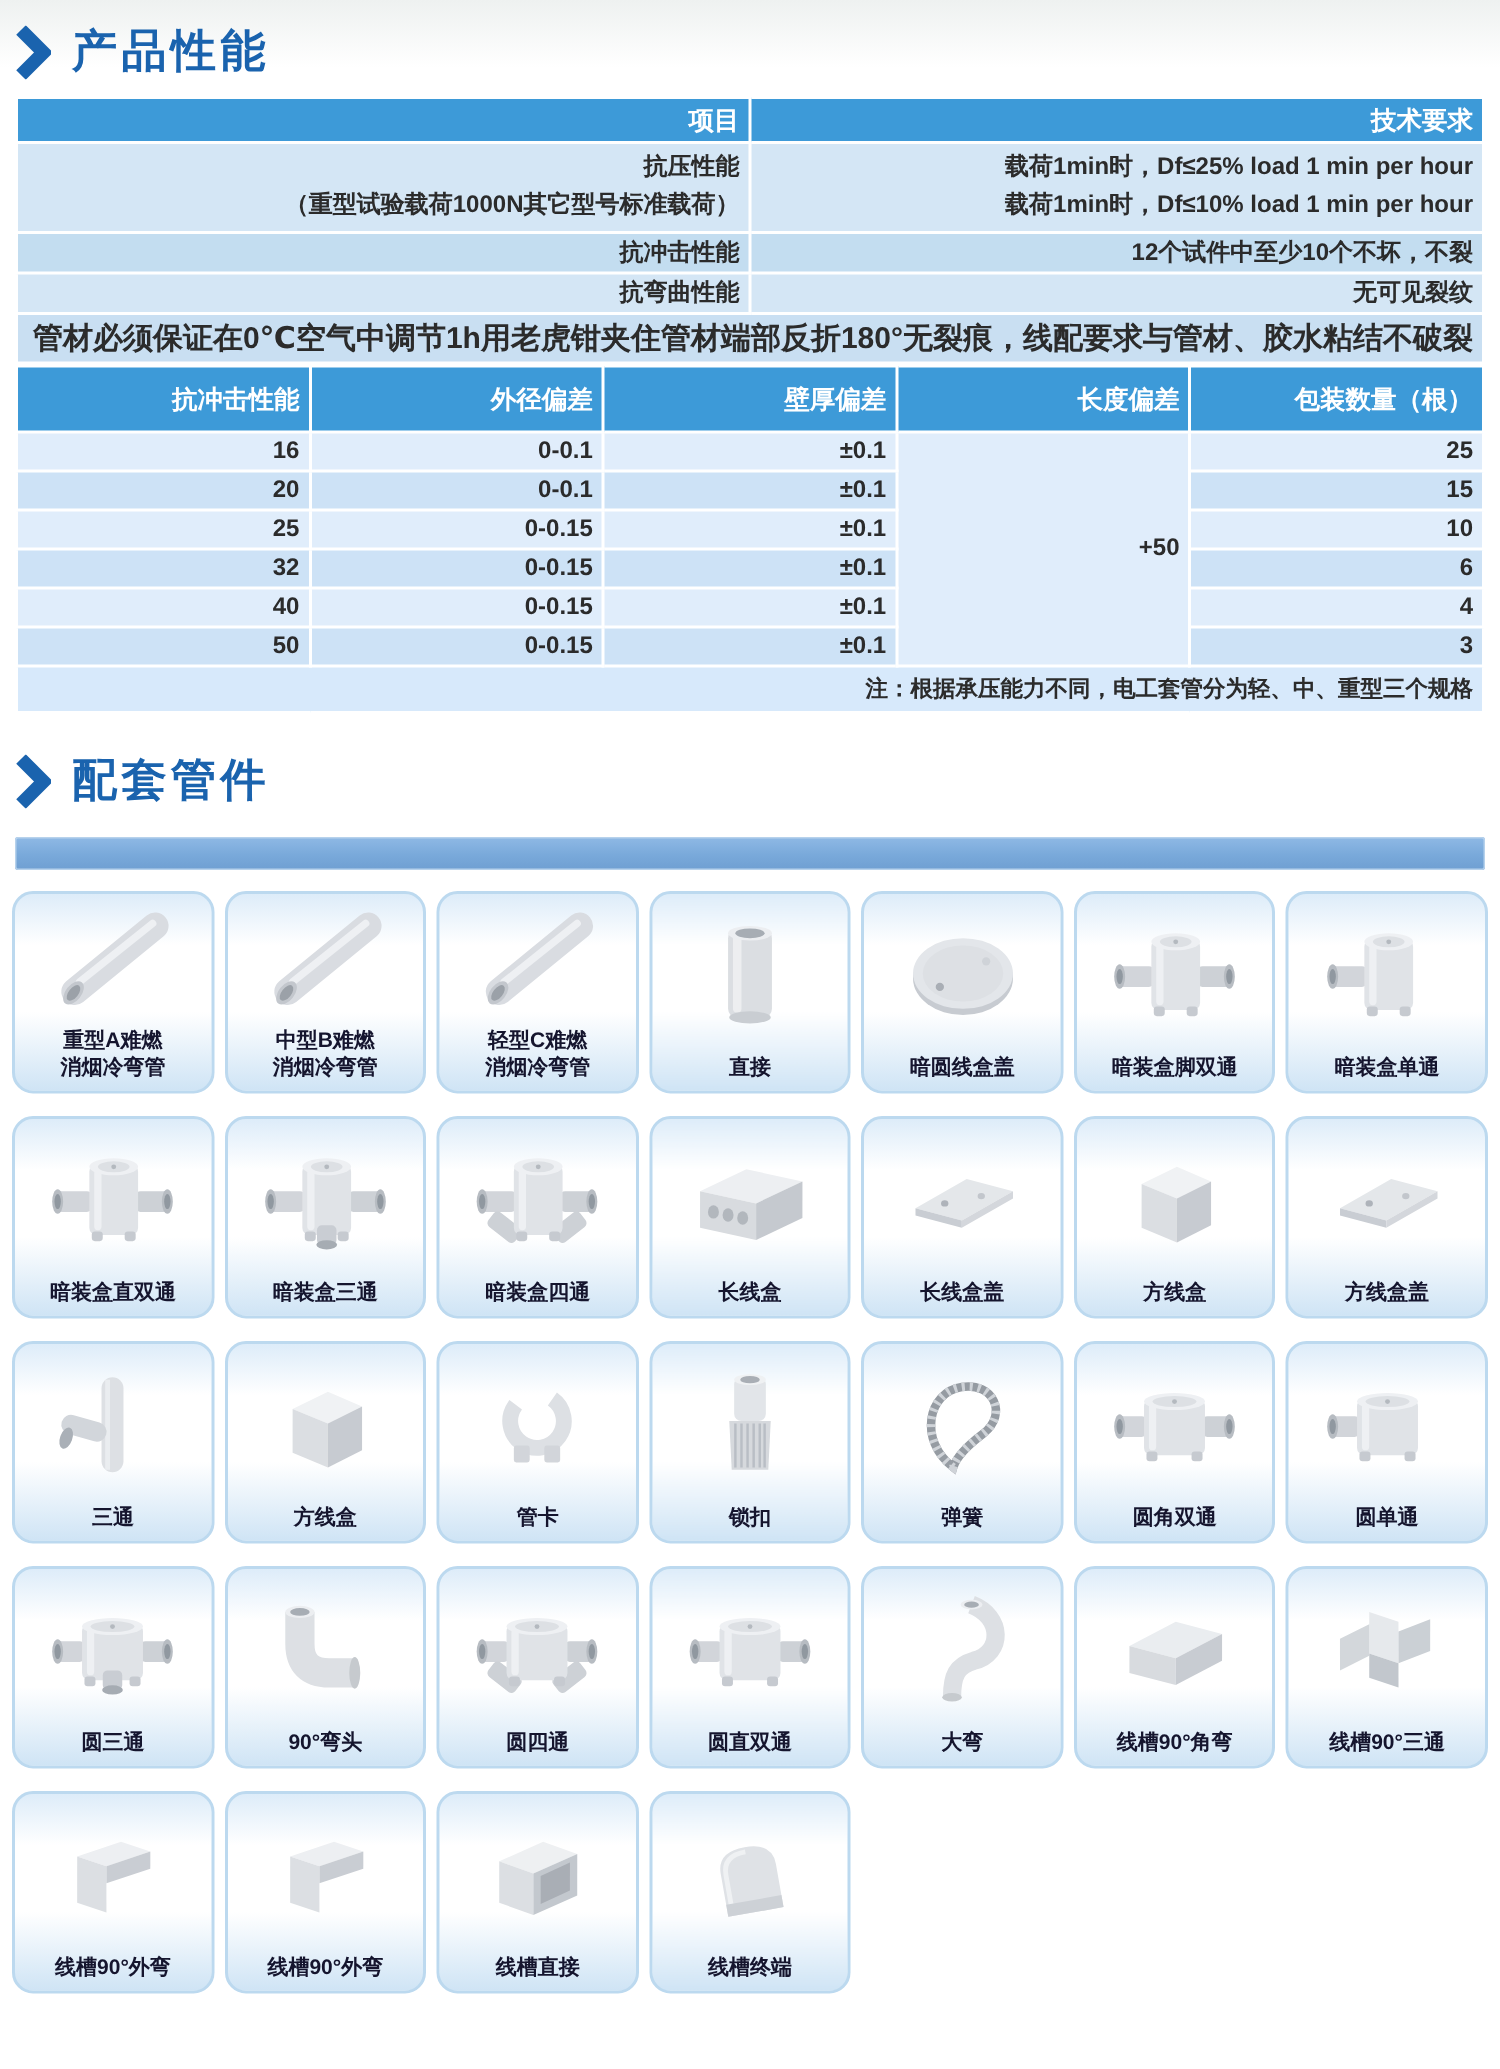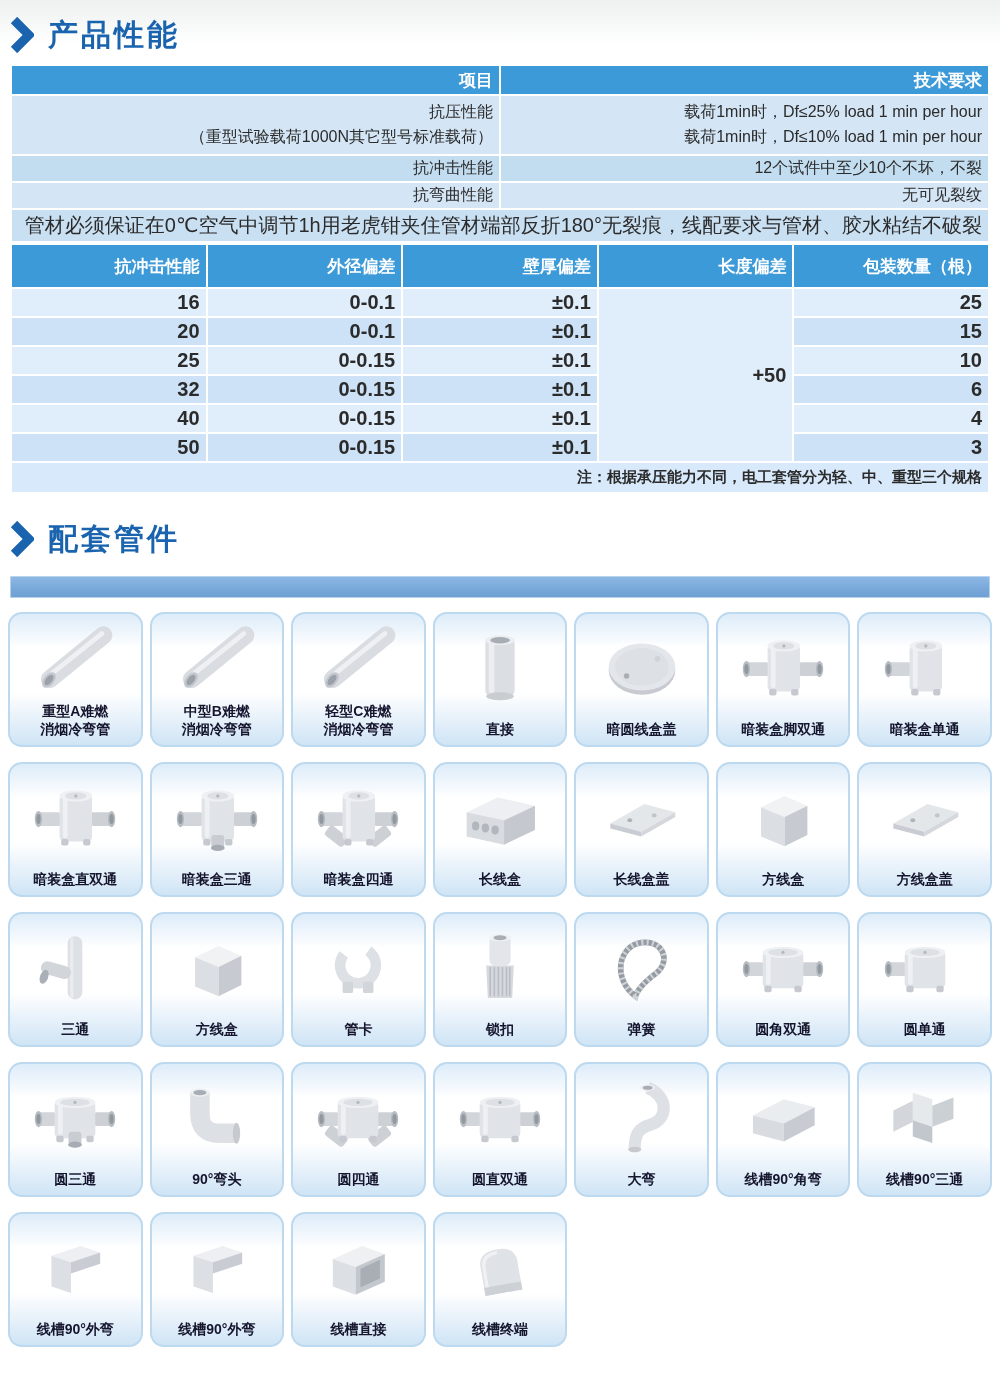--- a/index.html
+++ b/index.html
@@ -14,31 +14,31 @@
   .chev { display:flex; align-items:center; }
   .section-title { font-size:30px; line-height:38px; font-weight:bold; color:#1a63ae; margin:0 0 0 14px; letter-spacing:3px; }
   .unit { margin-left:auto; align-self:flex-end; color:#2e8fd0; font-weight:bold; font-size:15px; padding:0 4px 2px 0; letter-spacing:1px; }
 
   
   table { border-collapse:collapse; width:980px; margin:0 10px; table-layout:fixed; }
   th, td { border:2px solid #ffffff; text-align:right; padding:2px 6px; vertical-align:middle; }
   thead th { background:#3d9ad8; color:#ffffff; font-weight:bold; }
 
   .perf-table thead th { height:30px; font-size:17px; }
-  .perf-table td { font-size:16px; font-weight:400; }
+  .perf-table td { font-size:16px; font-weight:700; }
   .perf-table .line { line-height:1.55; }
   tr.pr-a td { background:#d4e6f5; }
   tr.pr-b td { background:#c3ddf0; }
   .perf-table tr.row1 td { height:60px; }
   .perf-table tr.row2 td { height:15px;margin-top:47px; }
   .perf-table tr.row3 td { height:26px; }
   .perf-table tr.pfoot td { background:#c9dff2; height:28px; font-size:20px; }
 
   .spec-table thead th { height:44px; font-size:17px; }
-  .spec-table td { font-size:20px; font-weight:600; height:26px; }
+  .spec-table td { font-size:16px; font-weight:600; height:26px; }
   .spec-table tr.light td { background:#e0edfb; }
   .spec-table tr.dark td { background:#cde2f6; }
   .spec-table td.merged { background:#d7e9fb; }
   .spec-table td.note { background:#d7e9fb; height:31px; font-size:15px; }
 
   
   .divider-bar { height:22px; margin:8px 10px 0 10px; border-radius:2px;
     background:linear-gradient(180deg,#8fb9e5 0%,#79a9da 55%,#6f9fd2 100%);
     box-shadow:0 0 0 1px #b7d2ec inset; }
 

